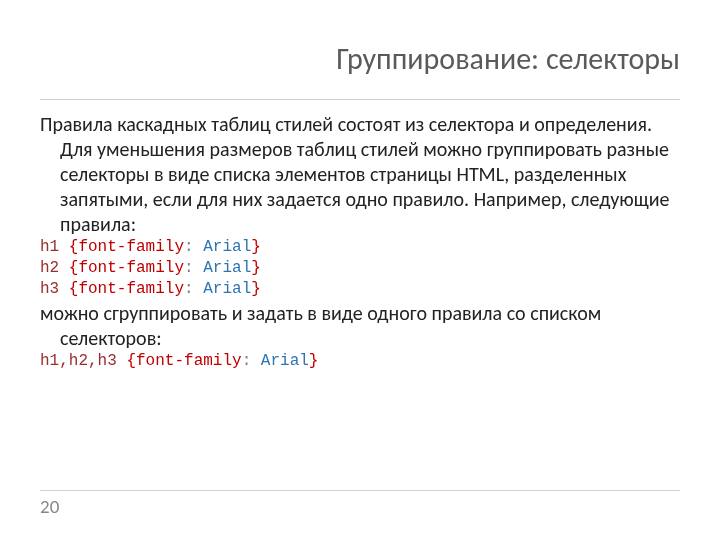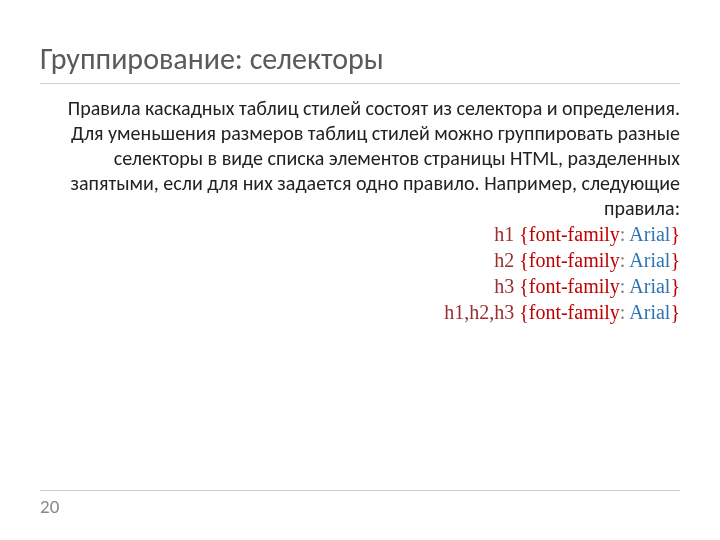--- a/index.html
+++ b/index.html
@@ -16,36 +16,36 @@
     padding: 40px 40px 20px 40px;
     width: 100%;
     height: 100%;
     position: relative;
   }
   .title {
     font-size: 30px;
     font-weight: 400;
     color: #5a5a5a;
     border-bottom: 1px solid #d0d0d0;
-    padding-bottom: 6px;
+    padding-bottom: 22px;
     margin-bottom: 12px;
+    text-align: right;
   }
   .body {
     font-size: 20px;
     line-height: 1.25;
-    text-align: right;
   }
   .para {
     margin-left: 20px;
     text-indent: -20px;
     padding-left: 0;
   }
   .code-line {
-    font-family: Liberation Serif, serif;
-    font-size: 20px;
+    font-family: Liberation Mono, monospace;
+    font-size: 16px;
     line-height: 1.3;
     white-space: pre;
   }
   .kw-sel { color: #9b2d30; }   
   .kw-prop { color: #c00000; }  
   .kw-val { color: #2e74b5; }   
   .brace { color: #c00000; }
   .colon { color: #808080; }
   .para2 {
     margin-top: 2px;
@@ -71,20 +71,21 @@
   <div class="body">
 
     <div class="para">Правила каскадных таблиц стилей состоят из селектора и определения. Для уменьшения размеров таблиц стилей можно группировать разные селекторы в виде списка элементов страницы HTML, разделенных запятыми, если для них задается одно правило. Например, следующие правила:</div>
 
     <div class="code-line"><span class="kw-sel">h1</span><span class="brace"> {</span><span class="kw-prop">font-family</span><span class="colon">:</span><span class="kw-val"> Arial</span><span class="brace">}</span></div>
 
     <div class="code-line"><span class="kw-sel">h2</span><span class="brace"> {</span><span class="kw-prop">font-family</span><span class="colon">:</span><span class="kw-val"> Arial</span><span class="brace">}</span></div>
 
     <div class="code-line"><span class="kw-sel">h3</span><span class="brace"> {</span><span class="kw-prop">font-family</span><span class="colon">:</span><span class="kw-val"> Arial</span><span class="brace">}</span></div>
 
+    <div class="para para2">можно сгруппировать и задать в виде одного правила со списком селекторов:</div>
 
     <div class="code-line"><span class="kw-sel">h1,h2,h3</span><span class="brace"> {</span><span class="kw-prop">font-family</span><span class="colon">:</span><span class="kw-val"> Arial</span><span class="brace">}</span></div>
 
   </div>
 
   <div class="footer">
     <span>20</span>
   </div>
 
 </div>

